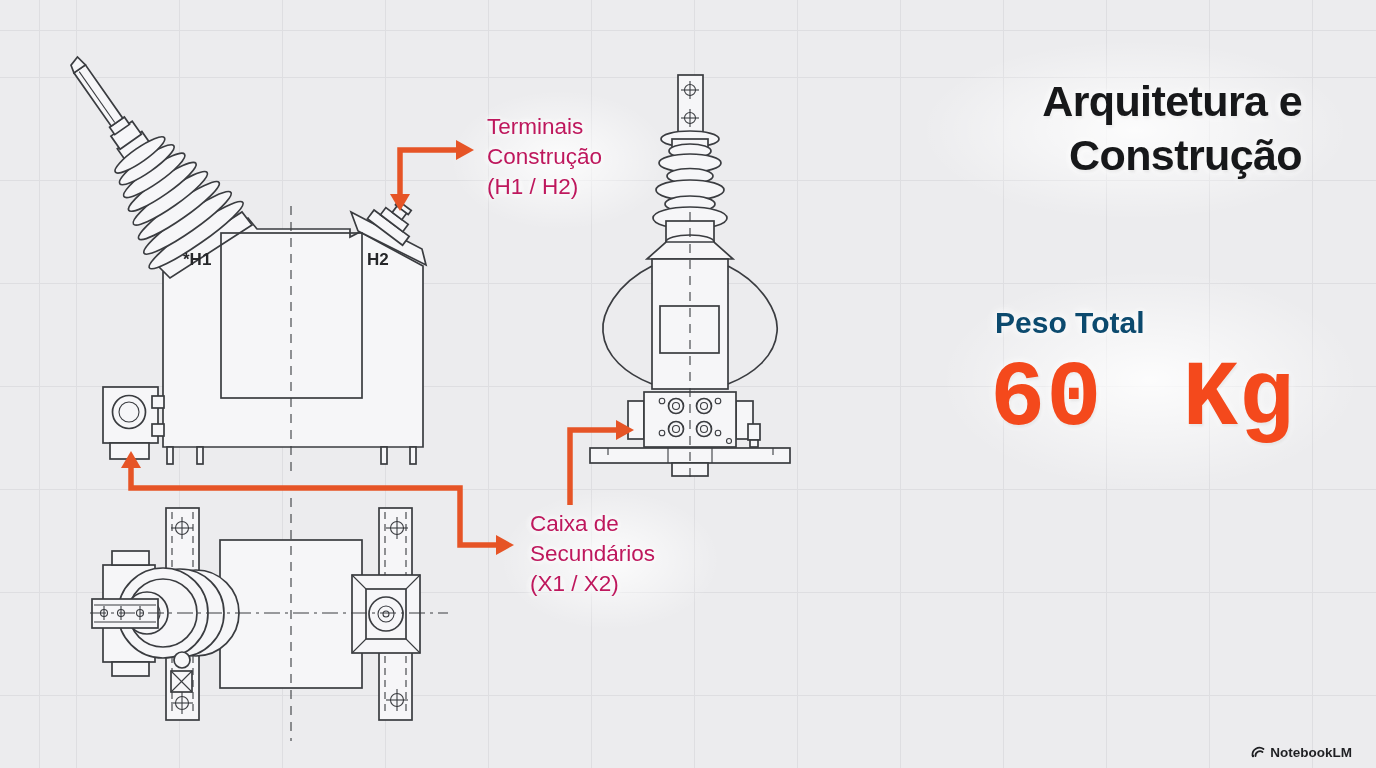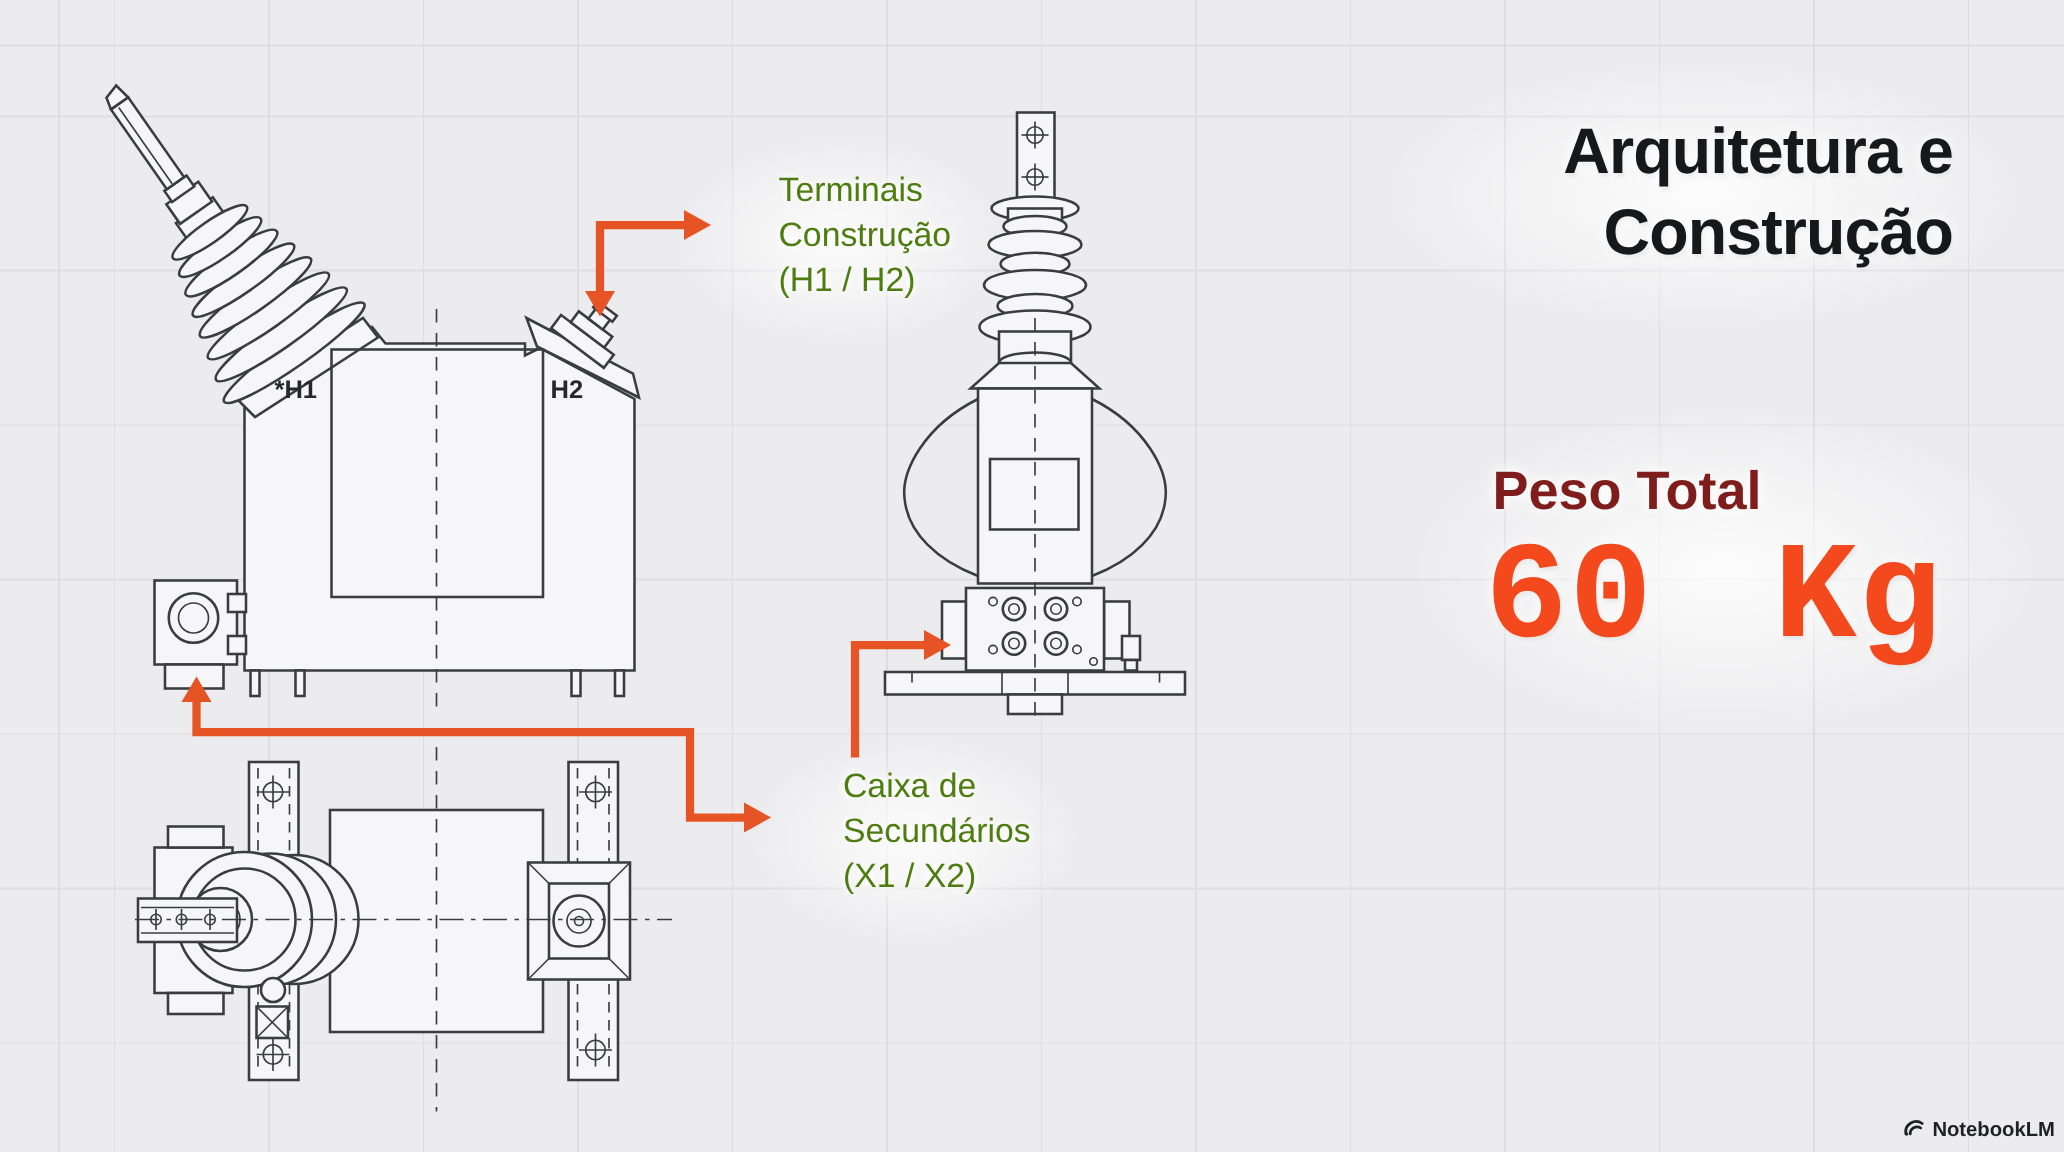--- a/index.html
+++ b/index.html
@@ -18,34 +18,34 @@
   .ln{stroke:#3a3c40;stroke-width:1.7;fill:none;}
   .bd{stroke:#3a3c40;stroke-width:1.7;fill:#f6f6f8;}
   .thin{stroke:#3a3c40;stroke-width:1.1;fill:none;}
   .dash{stroke-dasharray:9 7;}
   .dash2{stroke-dasharray:7 5;}
   .dashdot{stroke-dasharray:16 5 3 5;}
   .or{stroke:#e65426;stroke-width:5.5;fill:none;}
   .orh{fill:#e65426;stroke:none;}
   .dwtext{font-family:"Liberation Sans",sans-serif;font-size:17px;font-weight:600;fill:#26272a;}
 
-  .callout{position:absolute;font-size:22.5px;line-height:30px;font-weight:500;color:#4d7c0f;
-           text-shadow:0 0 6px #fff,0 0 12px #fff,0 1px 8px #fff;margin-left:32px;}
+  .callout{position:absolute;font-size:22.5px;line-height:30px;font-weight:500;color:#be185d;
+           text-shadow:0 0 6px #fff,0 0 12px #fff,0 1px 8px #fff;}
   .callout-primary{left:487px;top:112px;}
   .callout-secondary{left:530px;top:509px;}
   .title{position:absolute;top:74px;right:74px;width:480px;text-align:right;
          font-size:43px;line-height:54px;font-weight:700;color:#17181a;letter-spacing:-0.6px;
          text-shadow:0 0 8px rgba(255,255,255,.9),0 2px 10px rgba(255,255,255,.8),1px 2px 3px rgba(0,0,0,.12);}
-  .weight-label{position:absolute;left:995px;top:306px;font-size:36px;font-weight:600;color:#7f1d1d;
+  .weight-label{position:absolute;left:995px;top:306px;font-size:30px;font-weight:600;color:#0c4a6e;
                 text-shadow:0 0 8px #fff,0 0 14px #fff;}
   .weight-value{position:absolute;left:990px;top:350px;font-family:Liberation Mono, monospace;
                 font-size:92px;line-height:100px;font-weight:800;color:#f4491c;
                 letter-spacing:1px;word-spacing:24px;
                 text-shadow:0 0 10px rgba(255,255,255,.85),1px 2px 3px rgba(0,0,0,.1);}
-  .watermark{position:absolute;right:6px;bottom:8px;display:flex;align-items:center;gap:4px;
+  .watermark{position:absolute;right:24px;bottom:8px;display:flex;align-items:center;gap:4px;
              font-size:13.5px;font-weight:700;color:#1f2023;}
   .watermark svg{display:block;}
 </style>
 </head>
 <body>
 
 <div class="canvas">
   <div class="grid"></div>
 
   <div class="halo" style="left:920px;top:40px;width:430px;height:180px;"></div>

